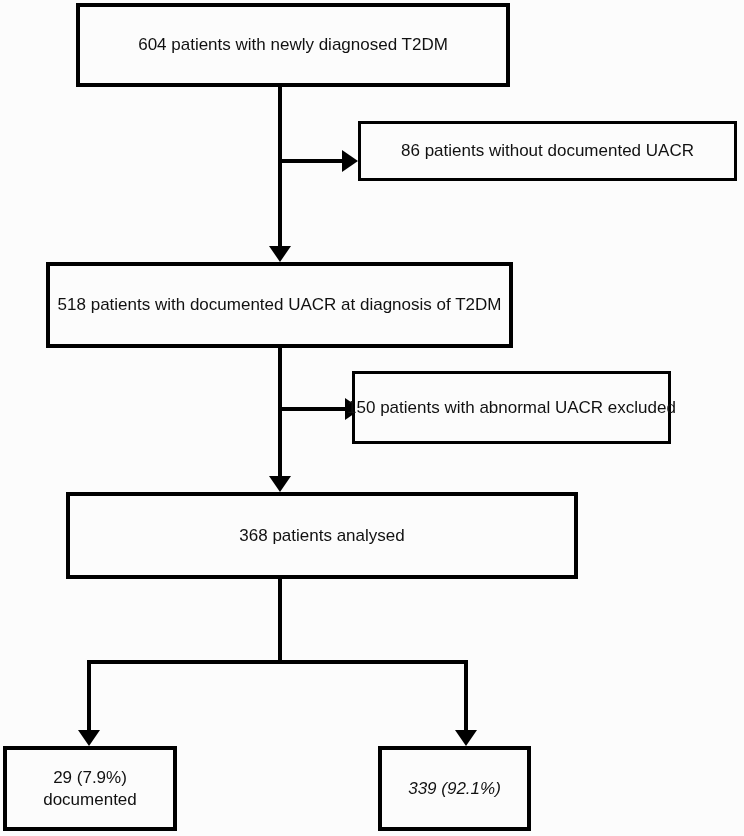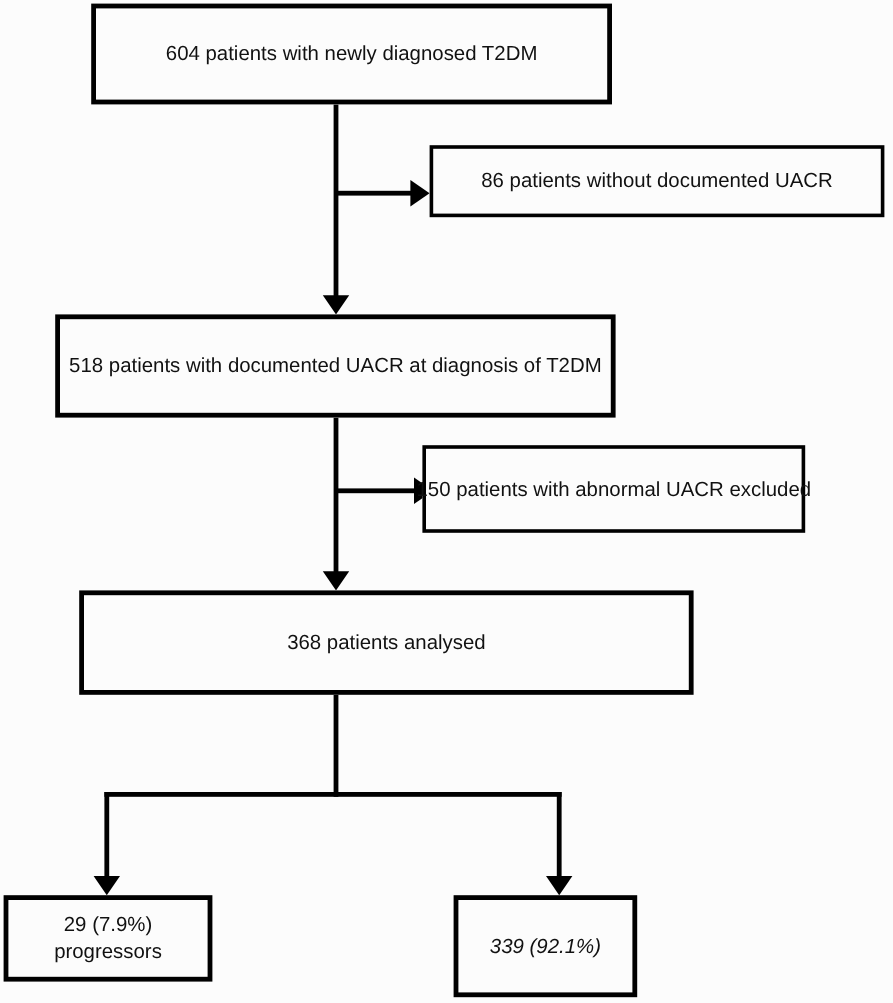--- a/index.html
+++ b/index.html
@@ -52,21 +52,21 @@
     border-top: 11px solid transparent;
     border-bottom: 11px solid transparent;
     border-left: 16px solid var(--stroke);
   }
   
   #box-newly      { left: 63px;  top: 3px;   width: 434px; height: 84px; margin-left: 13px; }
   #box-excl-uacr  { left: 358px; top: 121px; width: 379px; height: 60px; }
   #box-documented { left: 46px;  top: 262px; width: 467px; height: 86px; text-align: right; }
   #box-excl-abn   { left: 352px; top: 371px; width: 319px; height: 73px; }
   #box-analysed   { left: 46px;  top: 492px; width: 512px; height: 87px; margin-left: 20px; }
-  #box-prog       { left: 3px;   top: 746px; width: 174px; height: 72px; }
+  #box-prog       { left: 3px;   top: 746px; width: 174px; height: 85px; }
   #box-nonprog    { left: 378px; top: 746px; width: 153px; height: 85px; font-style: italic; }
 </style>
 </head>
 <body>
 
 <div class="canvas">
 
   <div class="line" style="left:278px; top:87px; width:4px; height:160px;"></div>
   <div class="arrow-down" style="left:269px; top:246px;"></div>
   <div class="line" style="left:280px; top:159px; width:63px; height:4px;"></div>
@@ -99,20 +99,20 @@
   <div class="node thin" id="box-excl-abn">
     <span class="lbl">150 patients with abnormal UACR excluded</span>
   </div>
 
   <div class="node" id="box-analysed">
     <span class="lbl">368 patients analysed</span>
   </div>
 
   <div class="node" id="box-prog">
     <span class="lbl">29 (7.9%)</span>
-    <span class="lbl">progressors</span>
+    <span class="lbl">documented</span>
   </div>
 
   <div class="node" id="box-nonprog">
     <span class="lbl">339 (92.1%)</span>
   </div>
 
 </div>
 
 </body></html>

